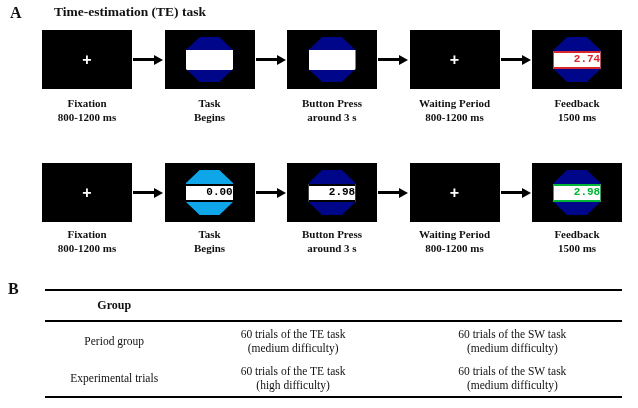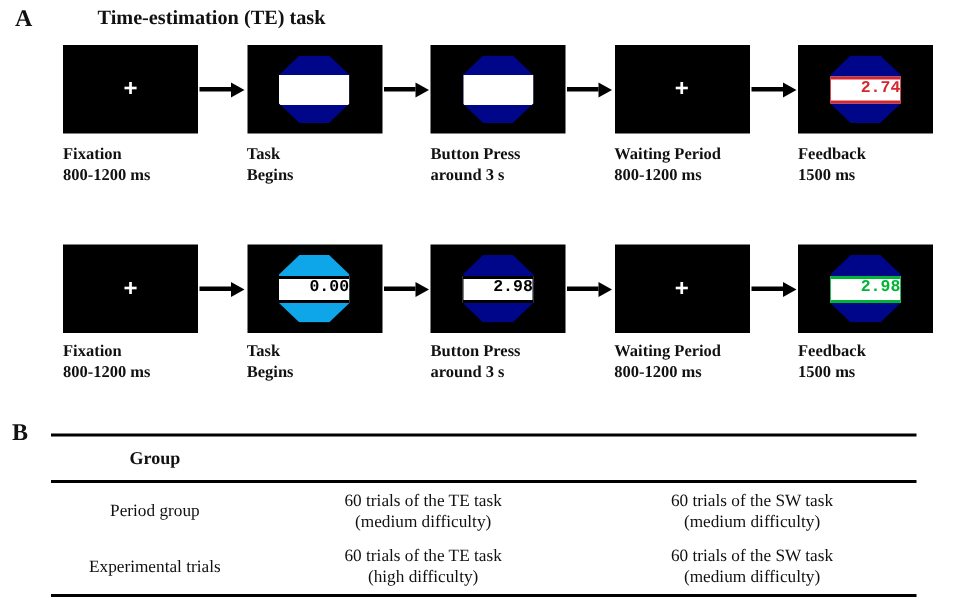--- a/index.html
+++ b/index.html
@@ -1,38 +1,38 @@
 <!DOCTYPE html>
 <html><head>
 <meta charset="utf-8">
 <style>
   html,body{margin:0;padding:0;background:#ffffff;}
   .figure{position:relative;width:638px;height:408px;background:#ffffff;
           font-family:"Liberation Serif", serif;color:#111;overflow:hidden;}
   .panel-label{position:absolute;font-weight:bold;font-size:16px;}
-  .task-title{position:absolute;left:65px;font-weight:bold;font-size:13.5px;}
+  .task-title{position:absolute;left:54px;font-weight:bold;font-size:13.5px;}
   .screen-row,.caption-row{position:absolute;left:42px;width:580px;display:flex;
           justify-content:space-between;align-items:center;}
   .screen{width:90px;height:59px;background:#000;display:flex;align-items:center;
           justify-content:center;flex:0 0 auto;}
   .fix-cross{color:#fff;font-size:16px;font-weight:bold;font-family:"Liberation Sans",sans-serif;line-height:1;}
   .octagon{width:47px;height:45px;display:flex;align-items:center;justify-content:center;
           clip-path:polygon(29% 0,71% 0,100% 29%,100% 71%,71% 100%,29% 100%,0 71%,0 29%);}
   .display{background:#fff;display:flex;align-items:center;justify-content:center;
           font-family:"Liberation Mono",monospace;font-weight:bold;font-size:11px;line-height:1;padding-left:20px;}
   .display.blank{width:40px;height:20px;}
   .display.bordered{width:40px;height:14px;border:2px solid #000;}
   .arrow{width:30px;display:flex;align-items:center;flex:0 0 auto;}
   .arrow-line{flex:1;height:3px;background:#000;}
   .arrow-head{width:0;height:0;border-top:5px solid transparent;border-bottom:5px solid transparent;
           border-left:9px solid #000;}
-  .caption{width:90px;flex:0 0 auto;text-align:left;font-weight:bold;font-size:11px;
+  .caption{width:90px;flex:0 0 auto;text-align:center;font-weight:bold;font-size:11px;
           line-height:14px;white-space:nowrap;}
   .caption-spacer{width:30px;flex:0 0 auto;}
-  .tbl{position:absolute;left:34px;top:289px;width:577px;border-top:2px solid #000;
+  .tbl{position:absolute;left:45px;top:289px;width:577px;border-top:2px solid #000;
           border-bottom:2px solid #000;}
   .tbl-header{display:flex;align-items:center;height:29px;border-bottom:2px solid #000;
           font-weight:bold;font-size:12px;}
   .tbl-row{display:flex;align-items:center;height:37px;font-size:11.5px;}
   .col-group{width:24%;text-align:center;}
   .col-session{width:38%;text-align:center;white-space:pre-line;line-height:14px;}
 </style>
 </head>
 <body>
 

